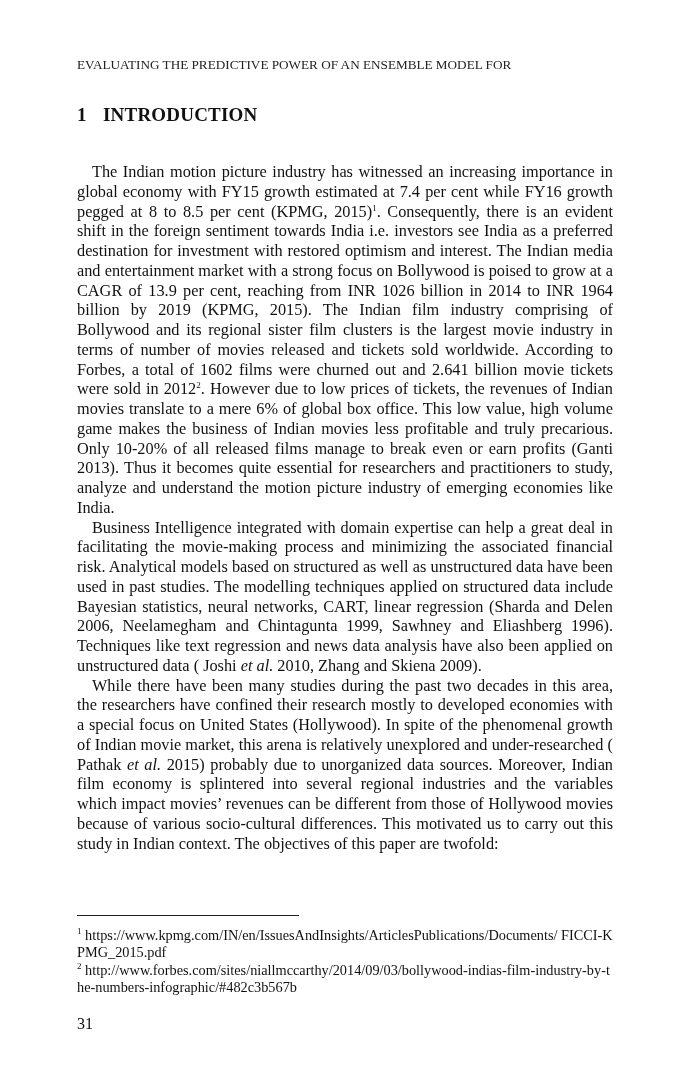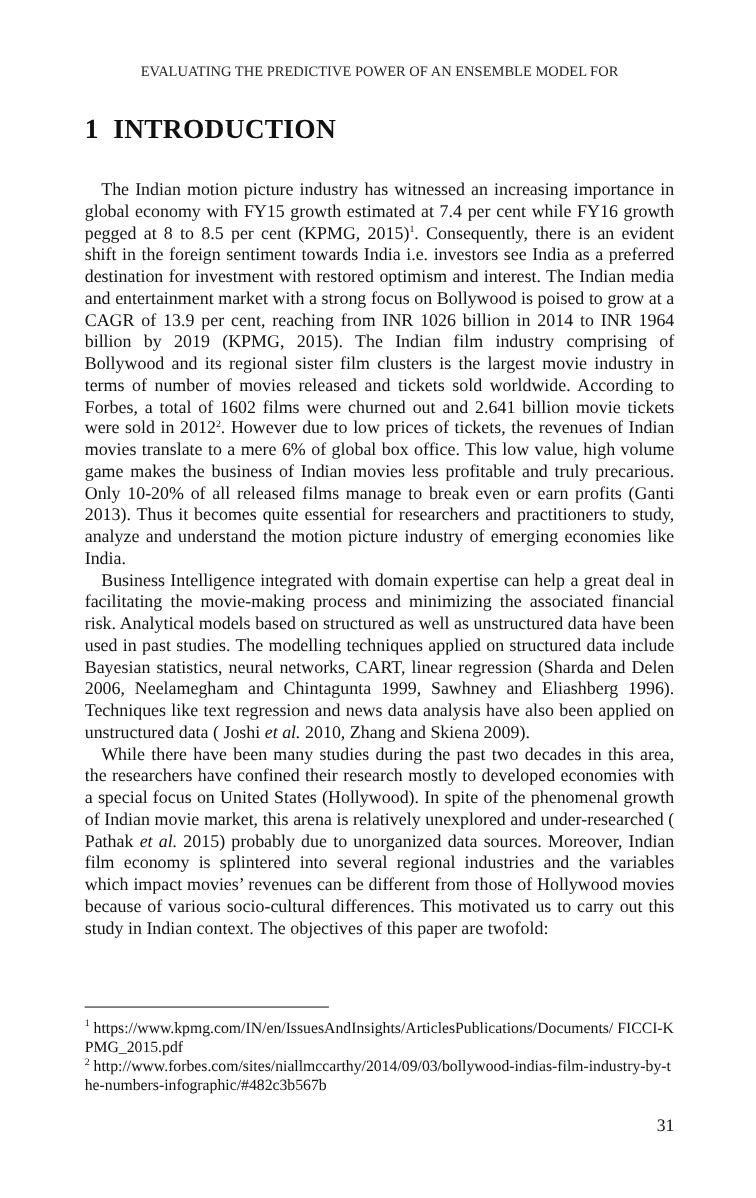--- a/index.html
+++ b/index.html
@@ -1,29 +1,29 @@
 <!DOCTYPE html>
 <html><head>
   <meta charset="utf-8">
   <style>
     html, body { margin: 0; padding: 0; background: #ffffff; }
     body { width: 687px; height: 1089px; position: relative; overflow: hidden;
            font-family: "Liberation Serif", "DejaVu Serif", serif; color: #111; }
     .page { position: absolute; left: 77px; top: 0; width: 536px; }
-    .running-head { position: absolute; top: 57px; left: 0; width: 536px; text-align: center;
+    .running-head { position: absolute; top: 57px; left: 0; width: 536px; text-align: left;
                     font-size: 13.2px; line-height: 16.5px; color: #222; }
-    .section-title { position: absolute; top: 104px; left: 0; font-size: 25px; font-weight: bold; margin: 0; letter-spacing: 0.2px; }
+    .section-title { position: absolute; top: 104px; left: 0; font-size: 19px; font-weight: bold; margin: 0; letter-spacing: 0.2px; }
     .section-title .num { display: inline-block; width: 26px; }
     .body { position: absolute; top: 146px; left: 0; width: 536px; font-size: 16.3px; line-height: 19.75px; margin-top: 16px; }
     .body p { margin: 0; text-align: justify; text-indent: 15px; hyphens: none; }
     .fn-rule { position: absolute; top: 915px; left: 0; width: 222px; border-top: 1px solid #222; }
     .footnotes { position: absolute; top: 927px; left: 0; width: 536px; font-size: 14.3px; line-height: 17.3px; }
     .footnotes .fn { margin: 0; word-break: break-all; }
     .footnotes sup, .body sup { font-size: 9px; vertical-align: 6px; line-height: 0; }
-    .page-number { position: absolute; top: 1015px; left: 0; width: 536px; text-align: right; font-size: 16px; }
+    .page-number { position: absolute; top: 1015px; left: 0; width: 536px; text-align: left; font-size: 16px; }
     em { font-style: italic; }
   </style>
 </head>
 <body>
 
 <div class="page">
 
   <div class="running-head">
     <div>EVALUATING THE PREDICTIVE POWER OF AN ENSEMBLE MODEL FOR</div>
   </div>

